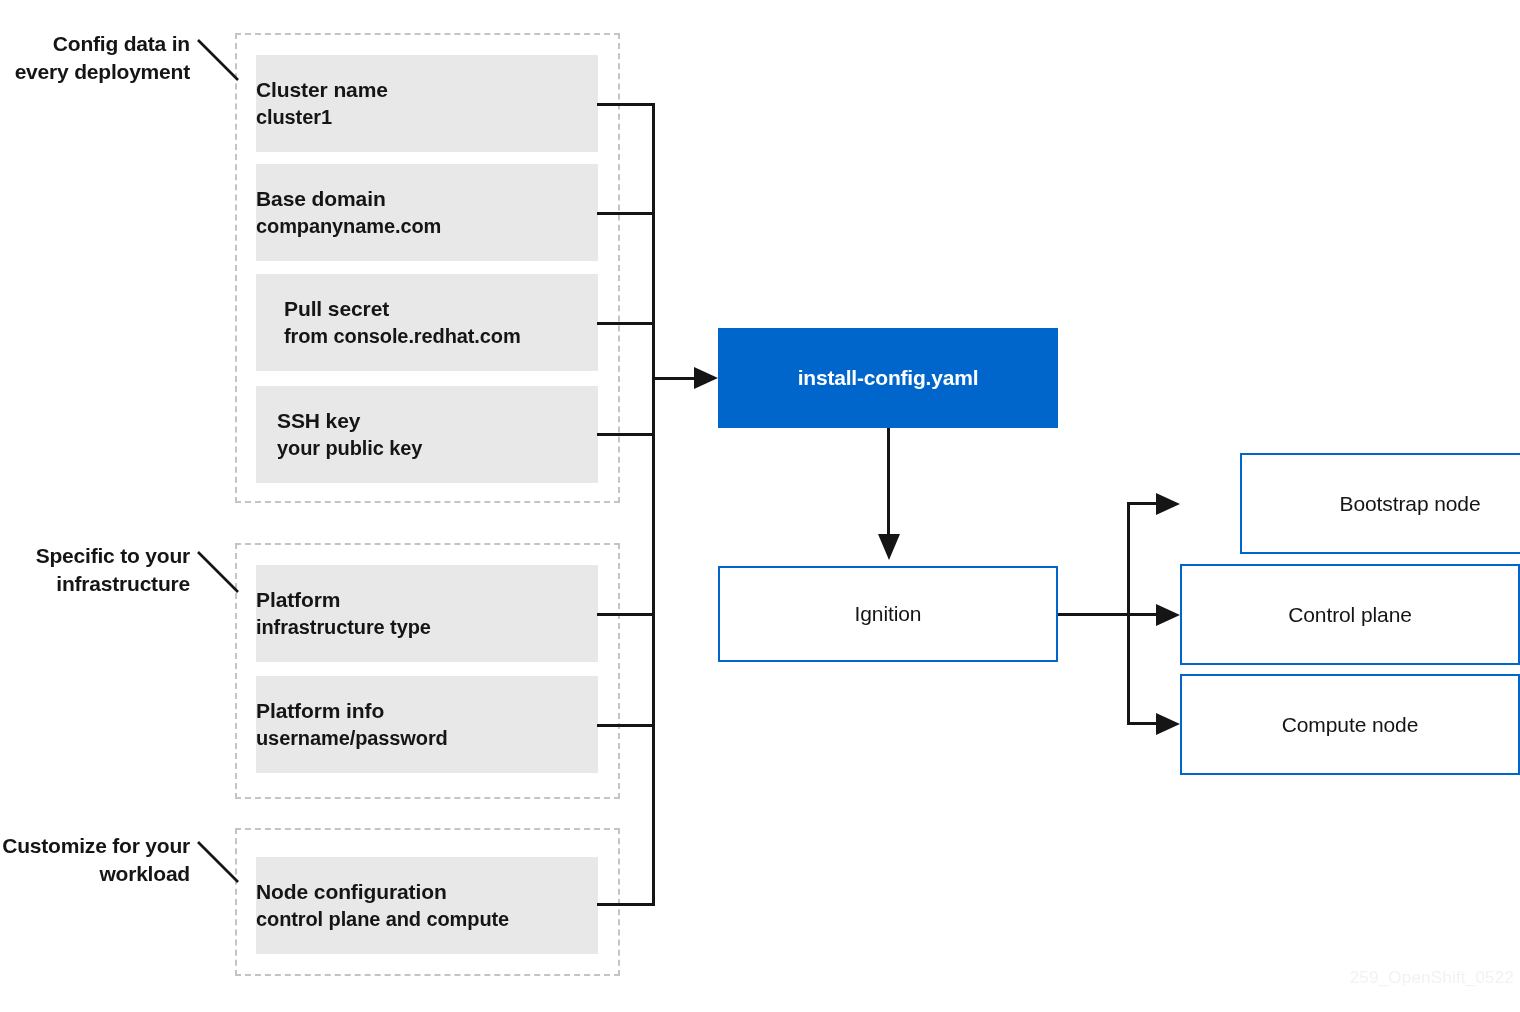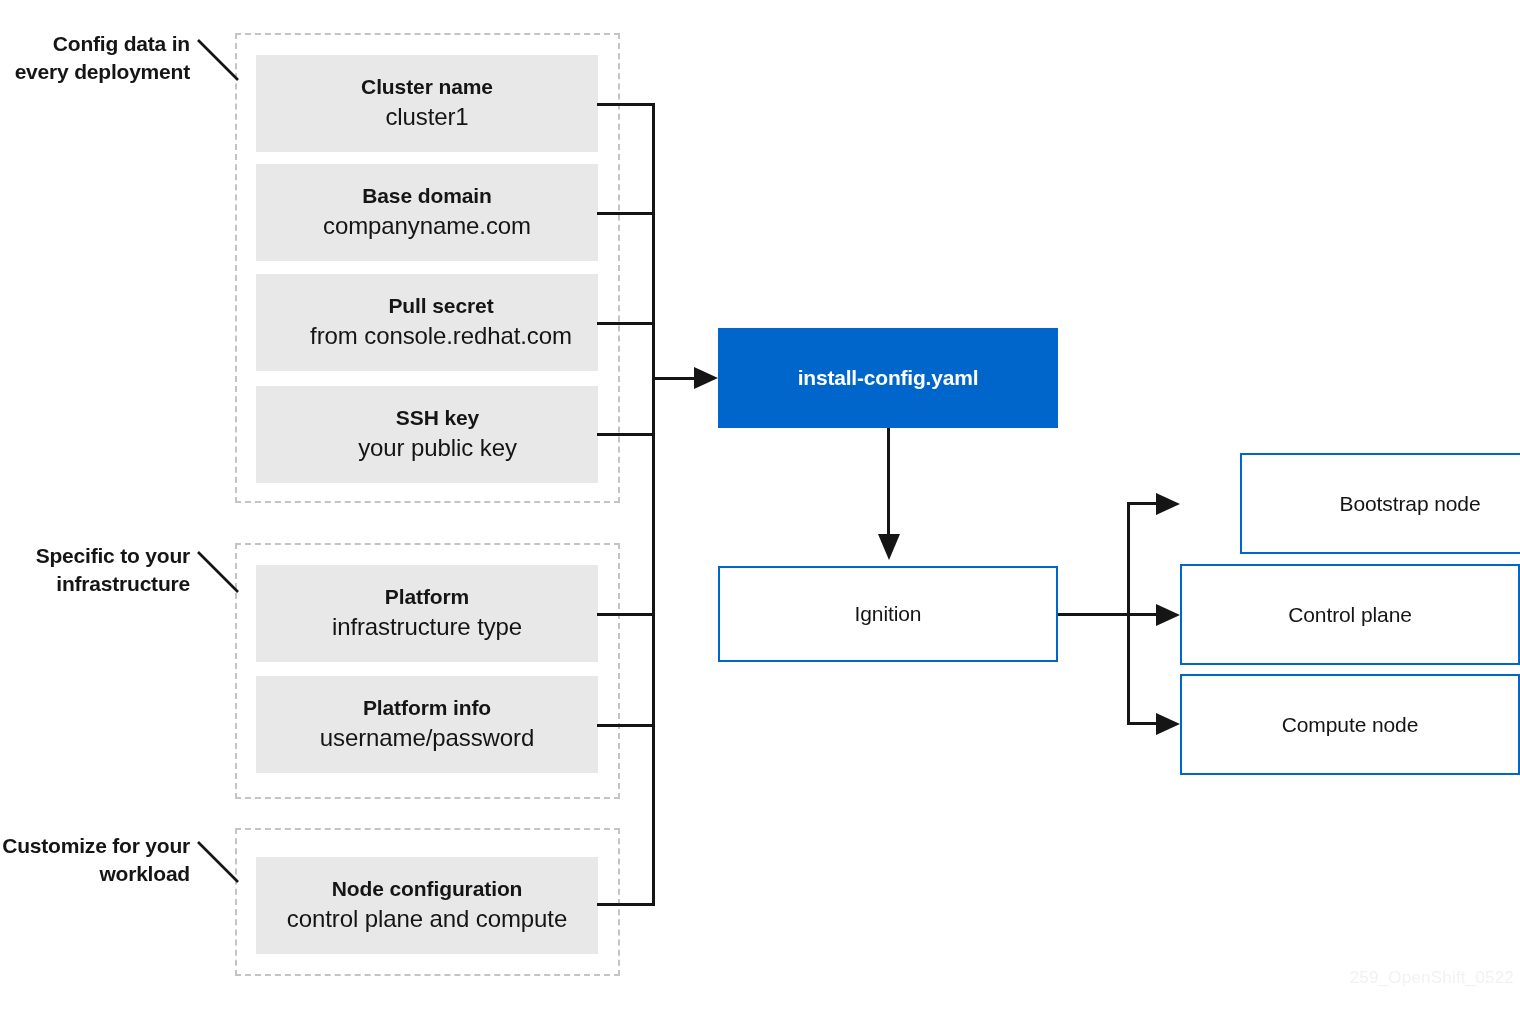--- a/index.html
+++ b/index.html
@@ -36,34 +36,34 @@
   
   .config-card {
     position: absolute;
     left: 256px;
     width: 342px;
     height: 97px;
     background: #e8e8e8;
     box-sizing: border-box;
     display: flex;
     flex-direction: column;
-    align-items: center;
+    align-items: flex-start;
     justify-content: center;
     text-align: center;
     line-height: 1.18;
   }
   .config-card .card-title {
     font-size: 21px;
     font-weight: bold;
     color: #151515;
     letter-spacing: -0.1px;
   }
   .config-card .card-sub {
-    font-size: 24px;
-    font-weight: normal;
+    font-size: 20px;
+    font-weight: bold;
     color: #151515;
     margin-top: 3px;
     letter-spacing: -0.1px;
   }
 
   #card-cluster-name { top: 55px; }
   #card-base-domain  { top: 164px; }
   #card-pull-secret  { top: 274px; padding-left: 28px; }
   #card-ssh-key      { top: 386px; padding-left: 21px; }
   #card-platform     { top: 565px; }

